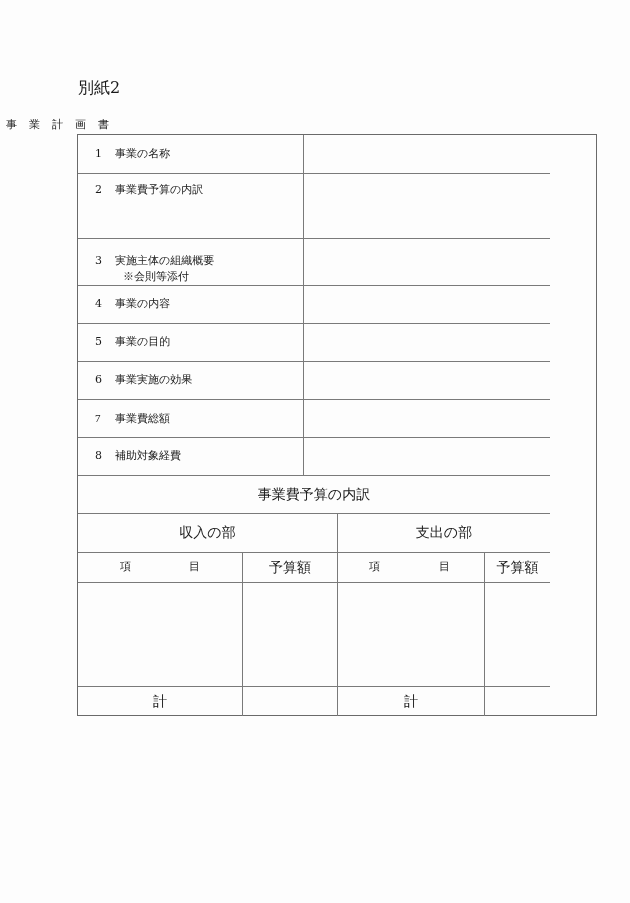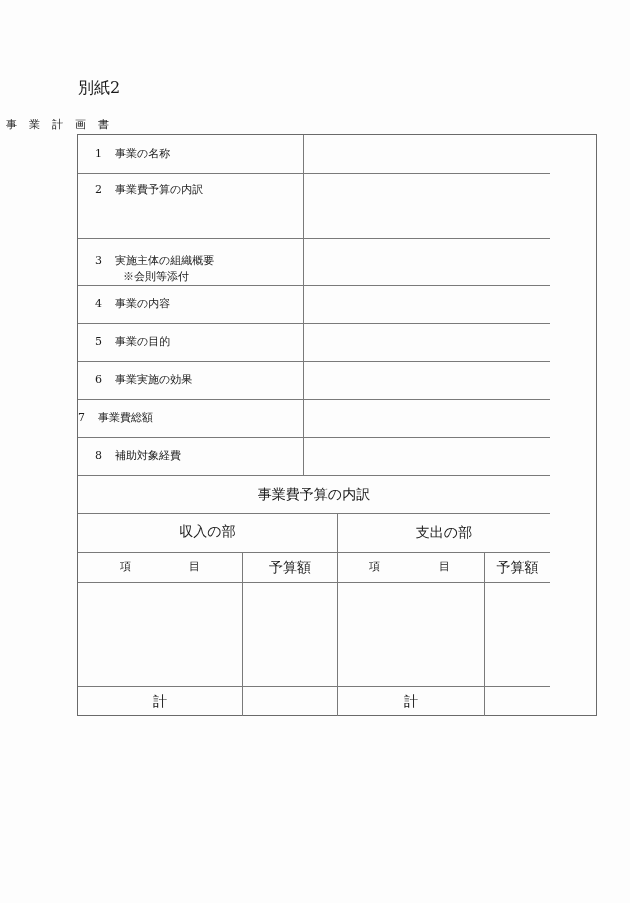--- a/index.html
+++ b/index.html
@@ -141,33 +141,33 @@
   <div class="cell-text" style="left:17px; top:199px;">
     <span class="num">5</span><span>事業の目的</span>
   </div>
   <div class="cell-text" style="left:226px; top:189px; width:246px; height:37px;"></div>
 
   <div class="cell-text" style="left:17px; top:237px;">
     <span class="num">6</span><span>事業実施の効果</span>
   </div>
   <div class="cell-text" style="left:226px; top:227px; width:246px; height:37px;"></div>
 
-  <div class="cell-text" style="left:0; top:275px;">
+  <div class="cell-text" style="left:17px; top:275px;font-family:Liberation Serif, serif;">
     <span class="num">7</span><span>事業費総額</span>
   </div>
   <div class="cell-text" style="left:226px; top:265px; width:246px; height:37px;"></div>
 
   <div class="cell-text" style="left:17px; top:313px;">
     <span class="num">8</span><span>補助対象経費</span>
   </div>
   <div class="cell-text" style="left:226px; top:303px; width:246px; height:37px;"></div>
 
   <div class="center-text" style="left:0; width:472px; top:351px;">事業費予算の内訳</div>
 
-  <div class="center-text" style="left:0; width:259px; top:389px;font-family:Liberation Mono, monospace;">収入の部</div>
+  <div class="center-text" style="left:0; width:259px; top:389px;">収入の部</div>
   <div class="center-text" style="left:260px; width:212px; top:389px;">支出の部</div>
 
   <div class="spread" style="left:42px; width:80px; top:424px;">
     <span>項</span>
       <span>目</span>
   </div>
   <div class="center-text" style="left:165px; width:94px; top:424px;">予算額</div>
 
   <div class="spread" style="left:291px; width:81px; top:424px;">
     <span>項</span>

